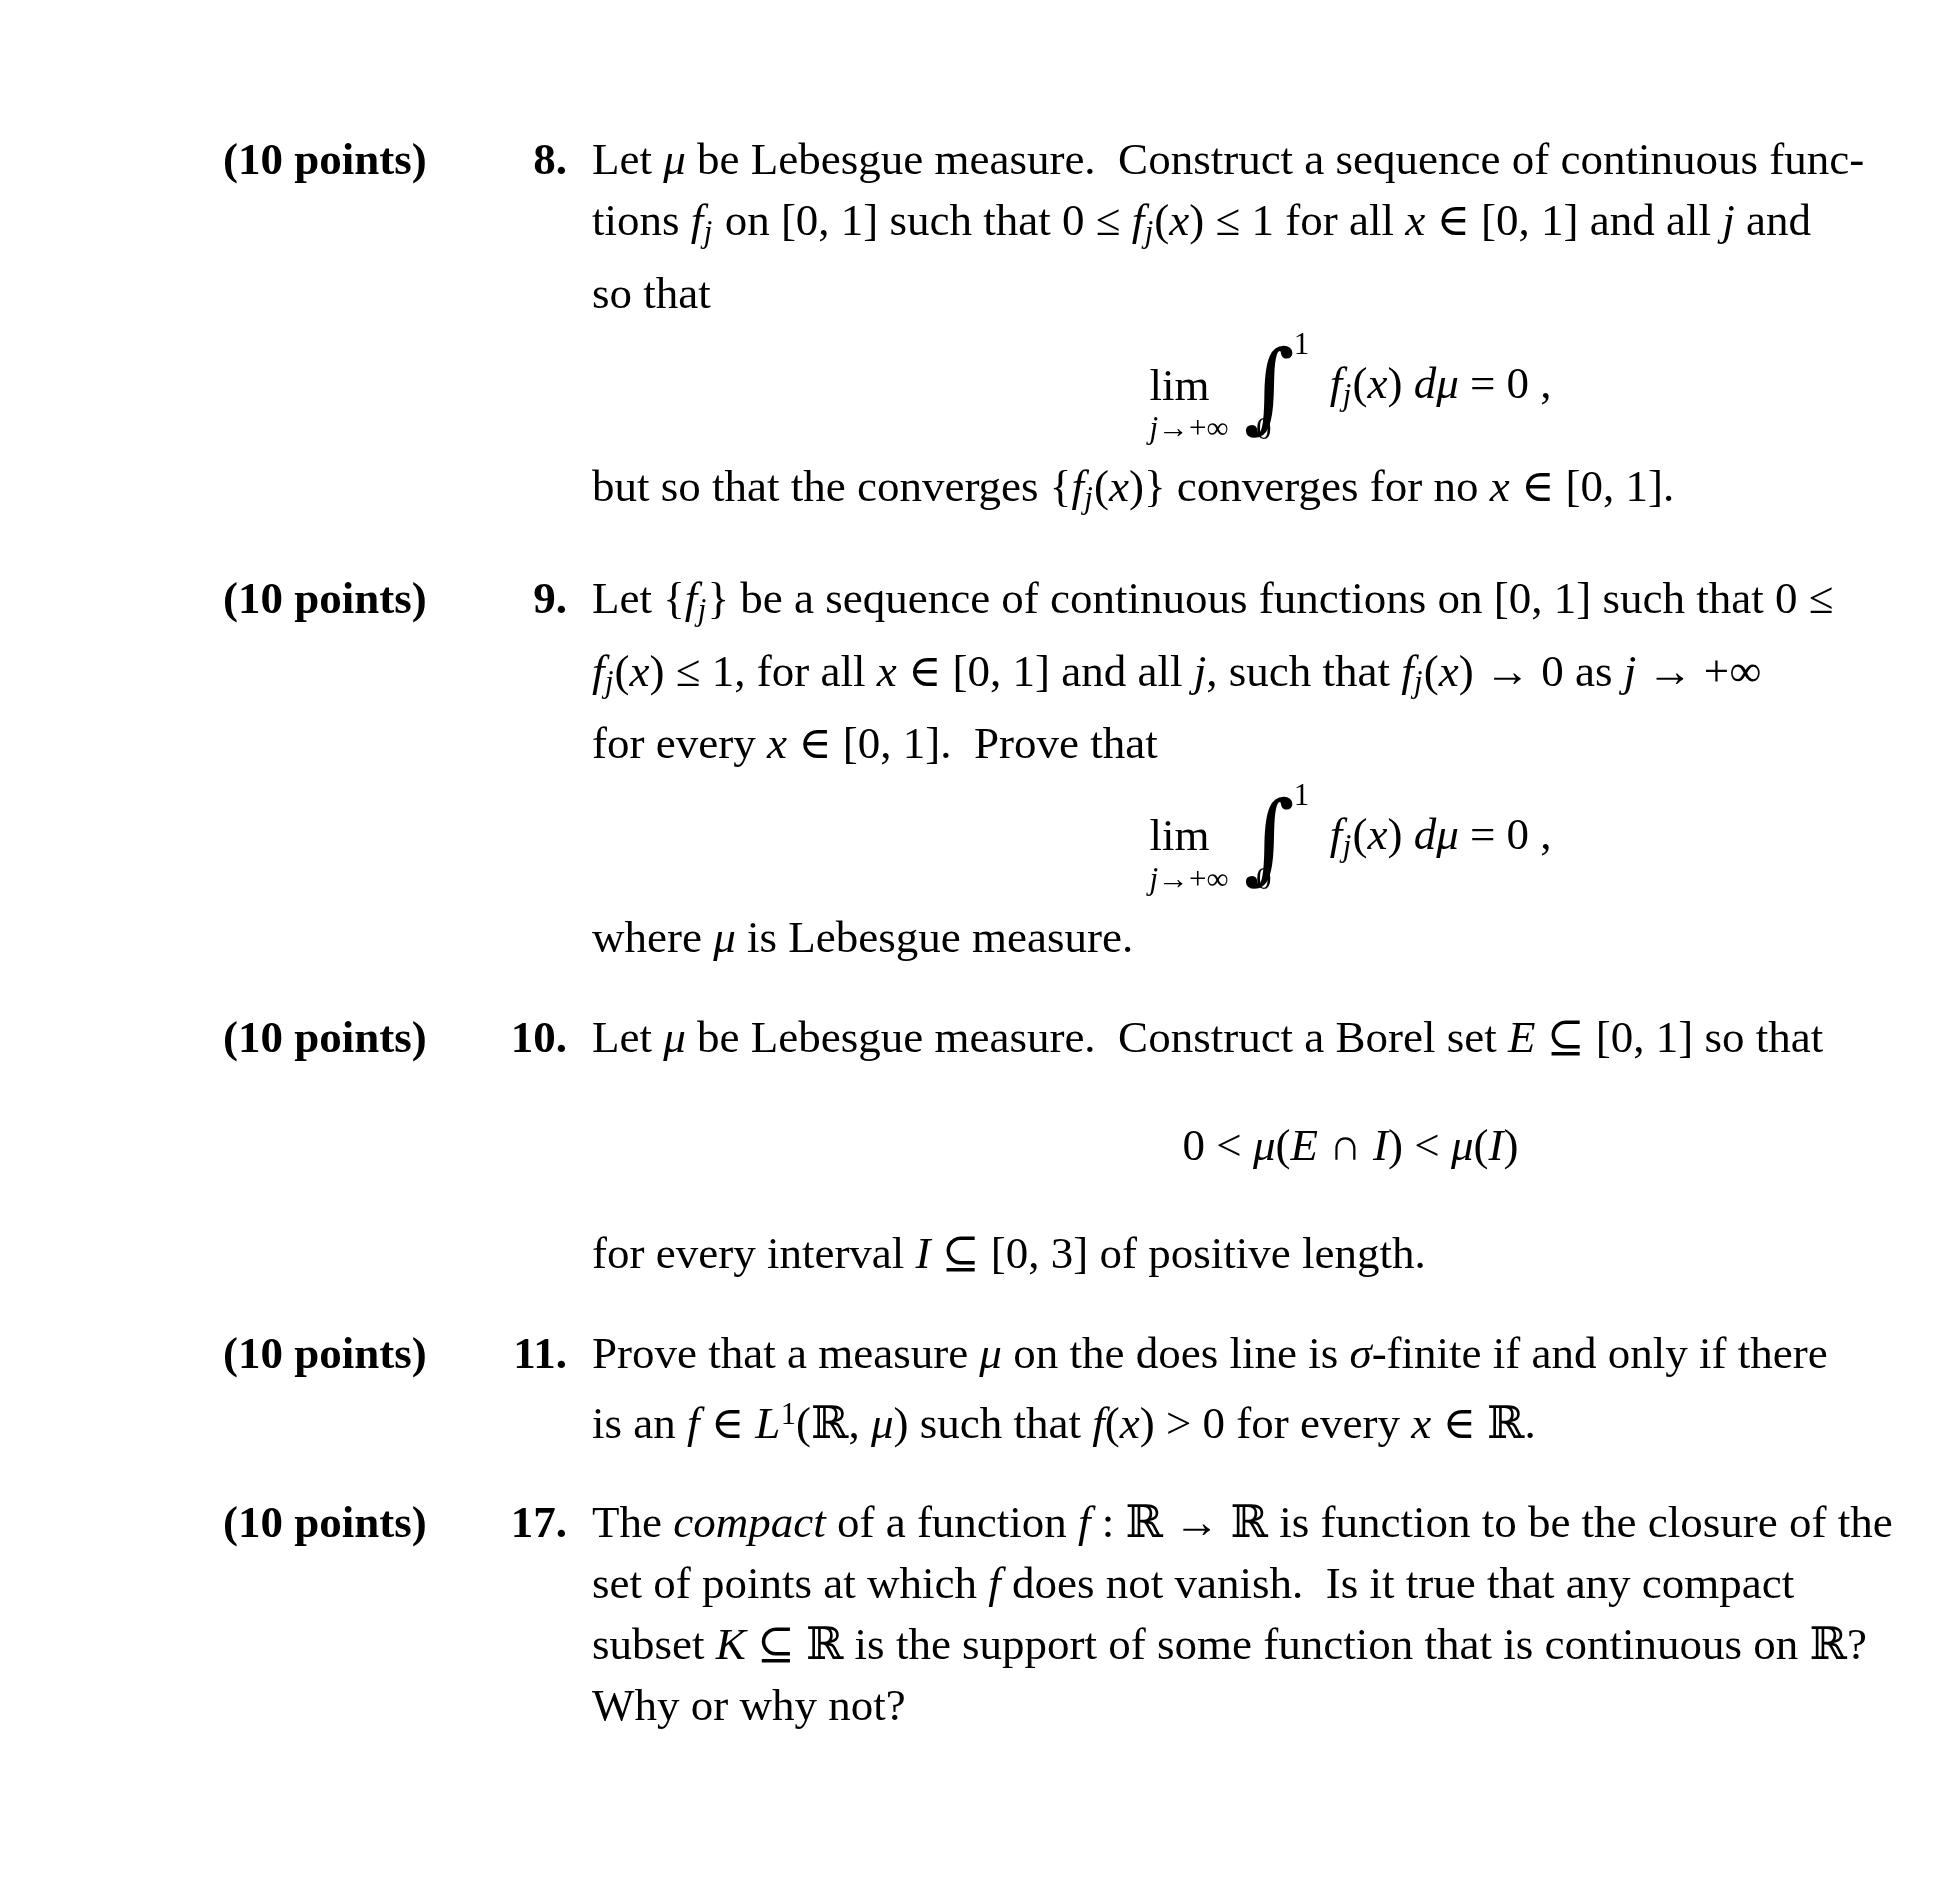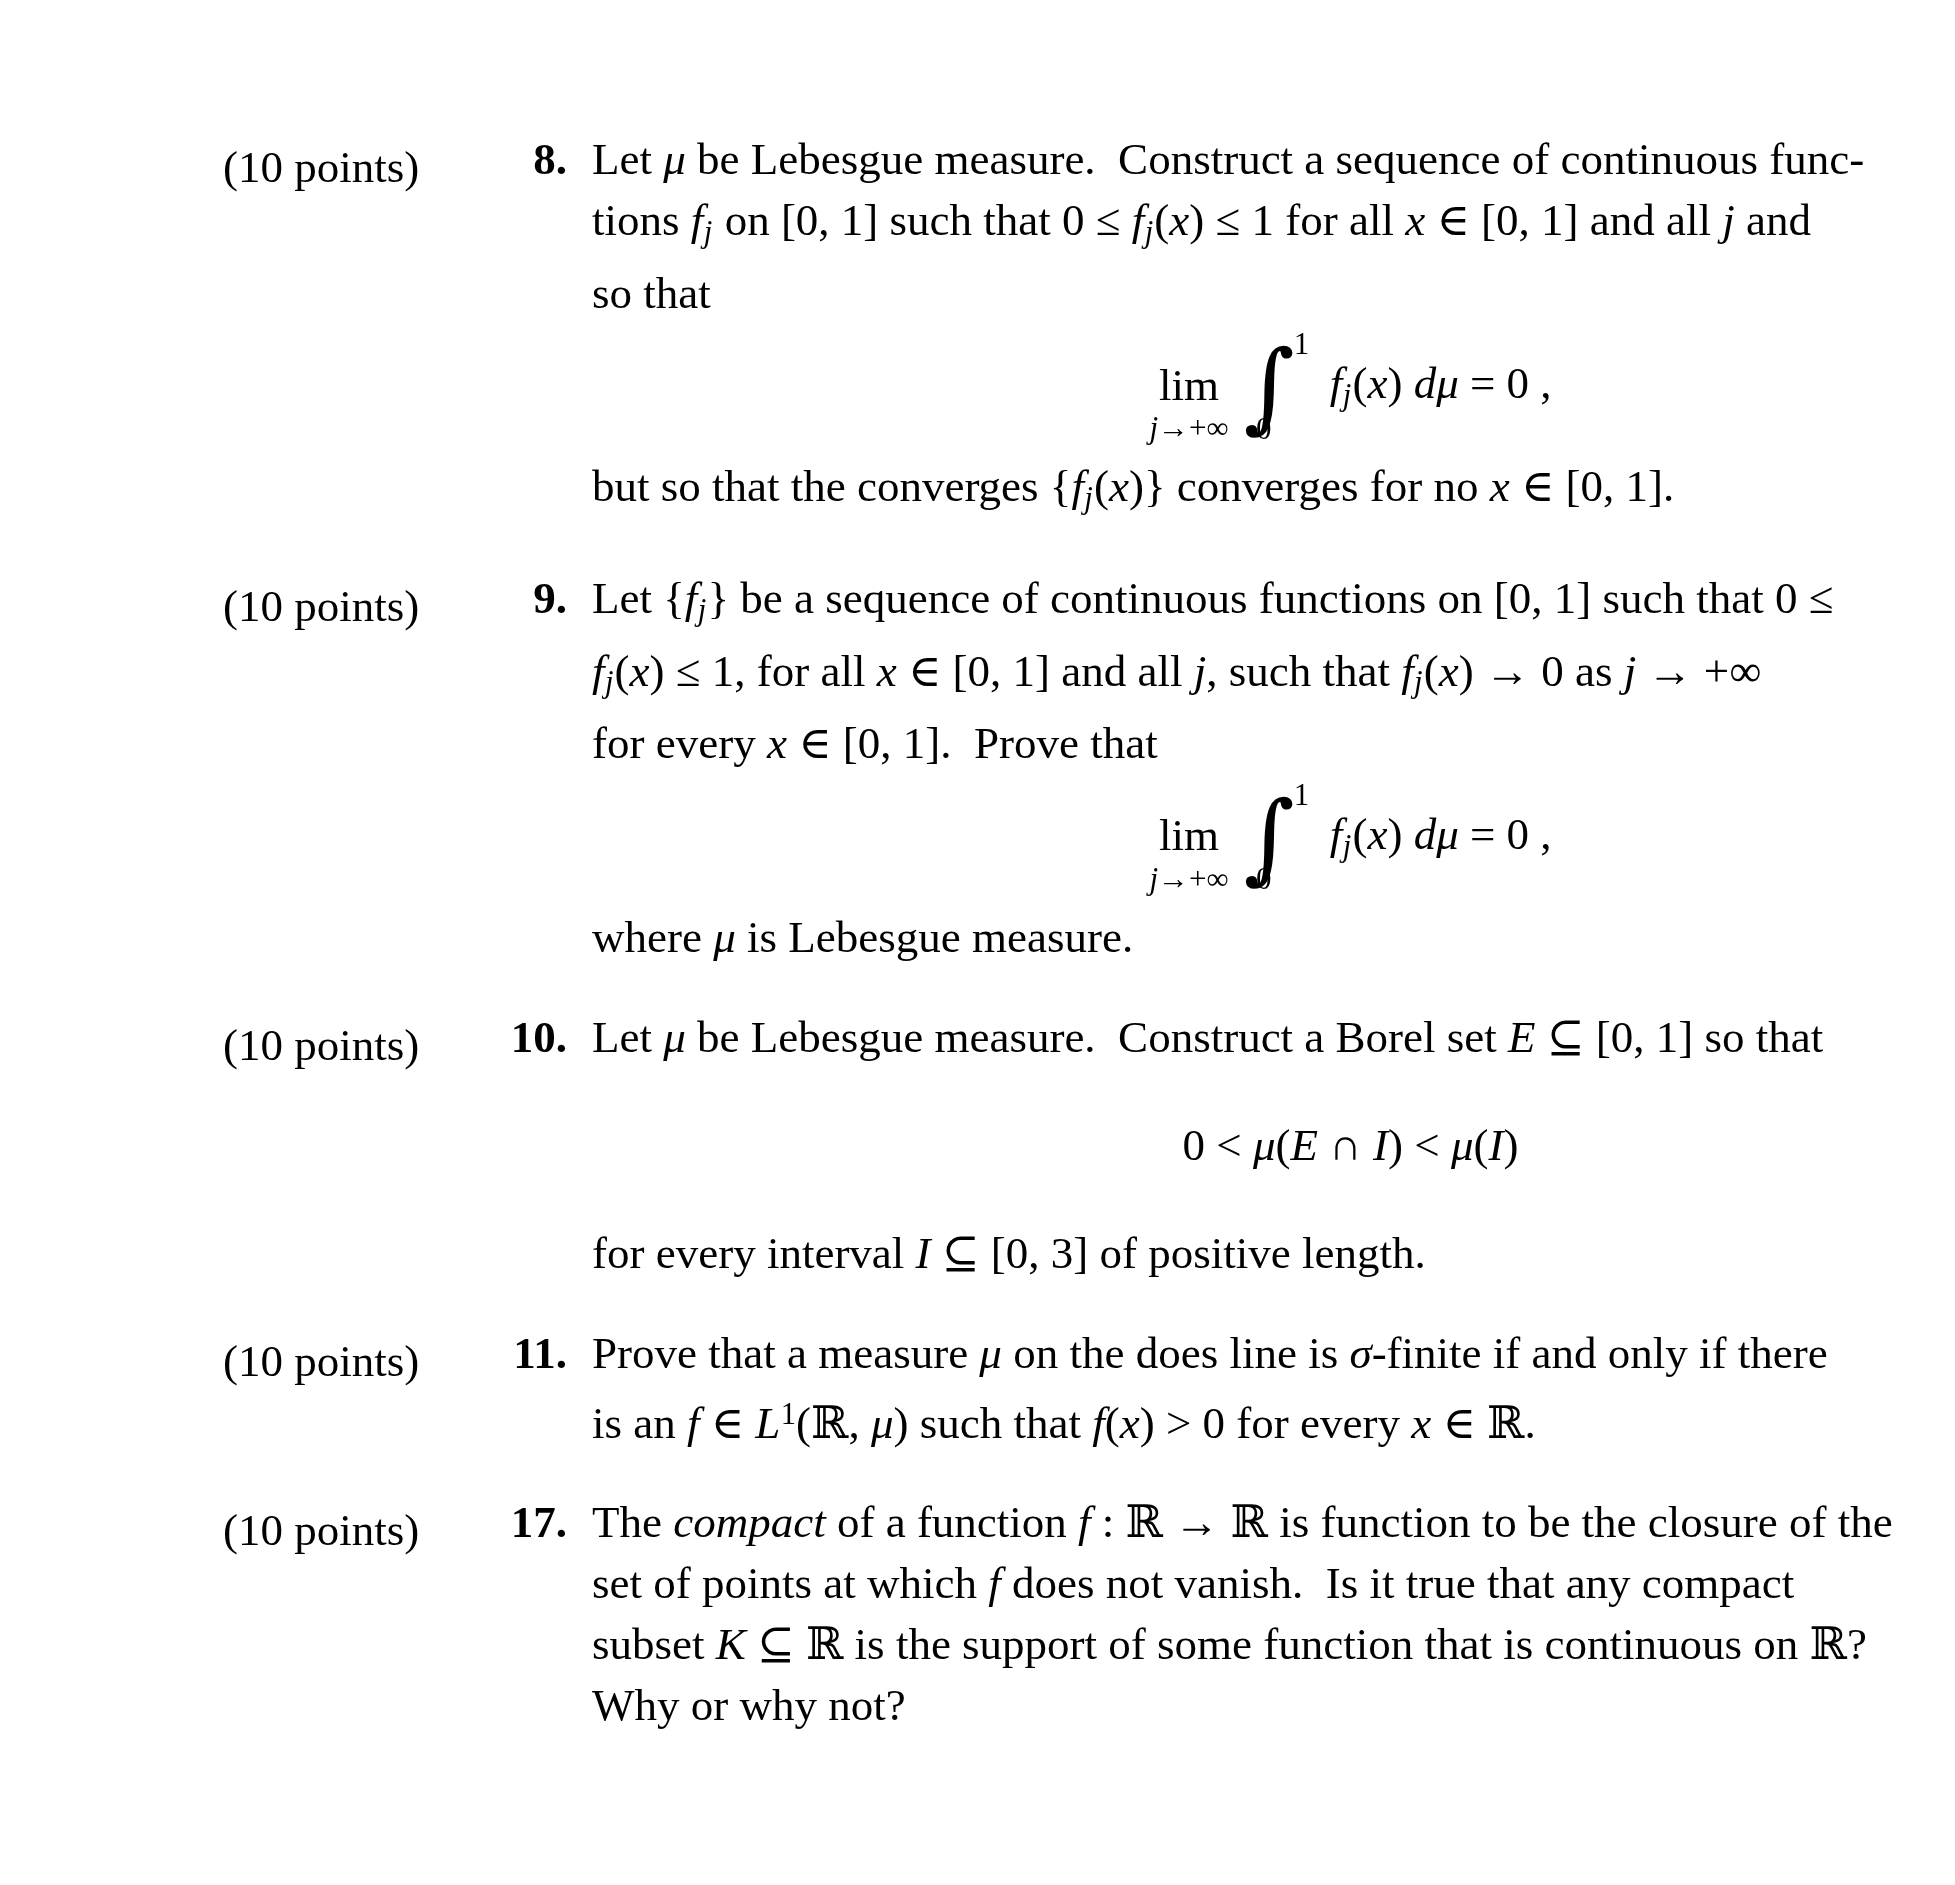--- a/index.html
+++ b/index.html
@@ -22,23 +22,24 @@
     padding-top: 129px;
     box-sizing: border-box;
   }
   .problem {
     position: relative;
     margin-bottom: 39px;
   }
   .pts {
     position: absolute;
     left: 223px;
-    top: 8px;
-    line-height: 61px;
-    white-space: nowrap;
+    top: 0;
+    line-height: 61px;
+    white-space: nowrap;
+    font-weight: bold;
   }
   .num {
     position: absolute;
     left: 442px;
     width: 125px;
     top: 0;
     text-align: right;
     font-weight: 700;
     line-height: 61px;
   }
@@ -77,21 +78,20 @@
     display: flex;
     align-items: center;
     justify-content: center;
     height: 109px;
     margin: 7.8px 0 15.6px;
     overflow: visible;
   }
   .limstack {
     display: inline-flex;
     flex-direction: column;
-    align-items: center;
     line-height: 1;
     transform: translateY(17px);
     margin-right: 13.3px;
   }
   .lim-word { line-height: 1; }
   .lim-sub {
     font-size: 31px;
     line-height: 1;
     margin-top: 4.7px;
     white-space: nowrap;

